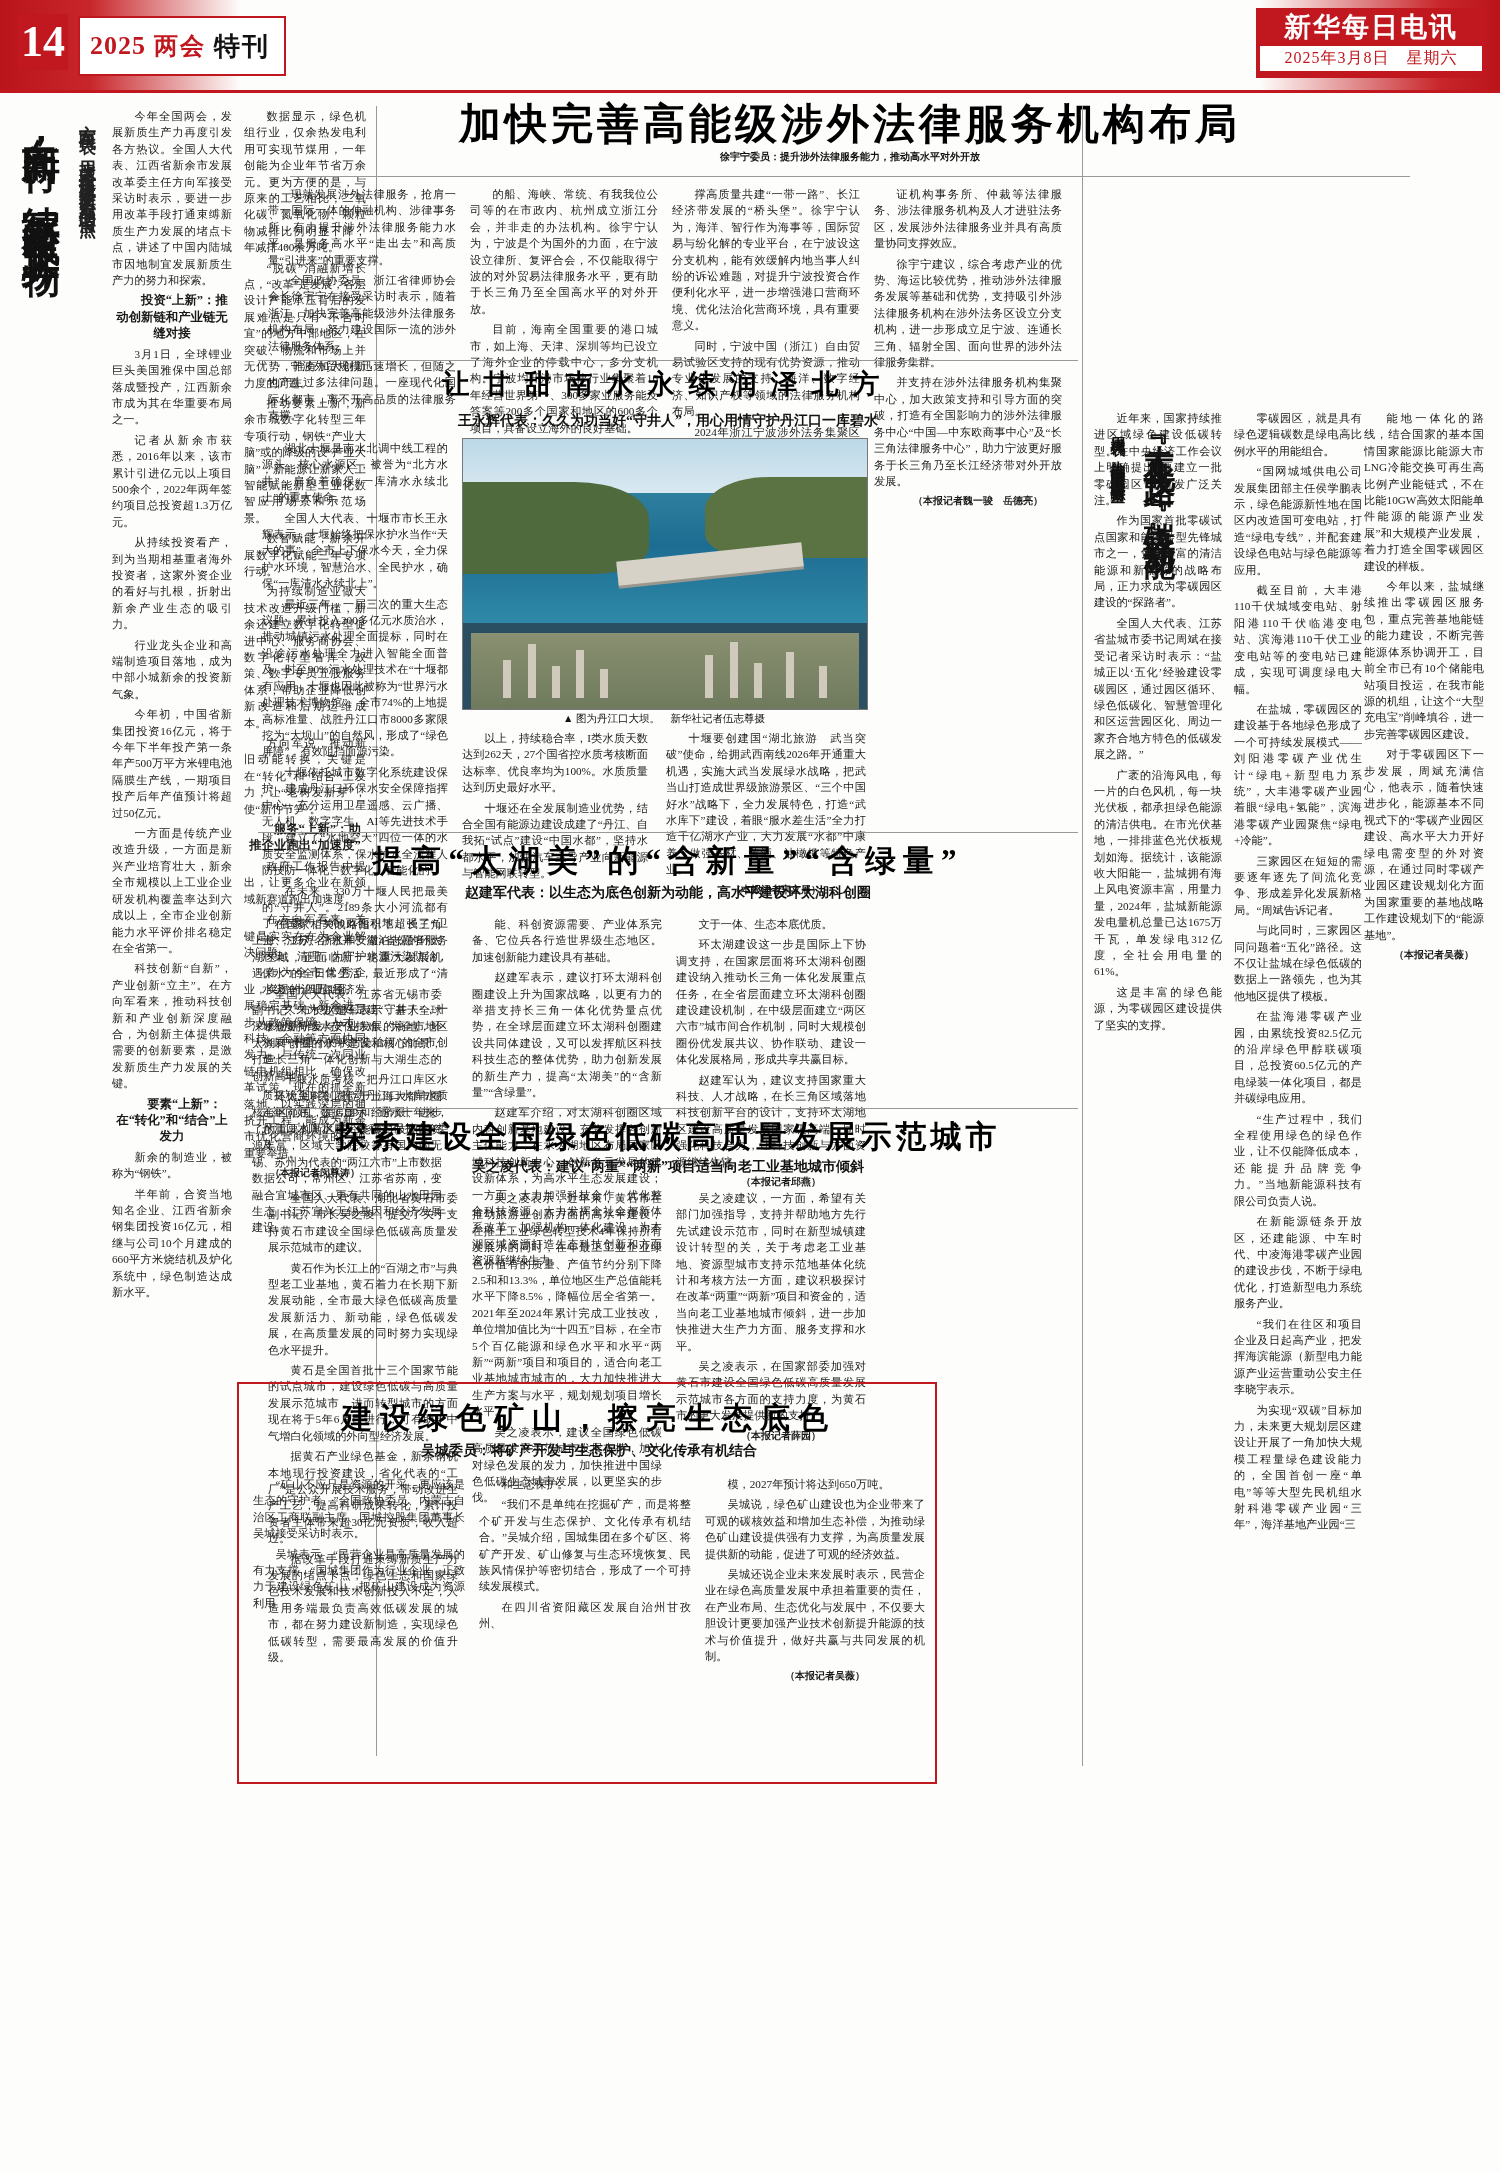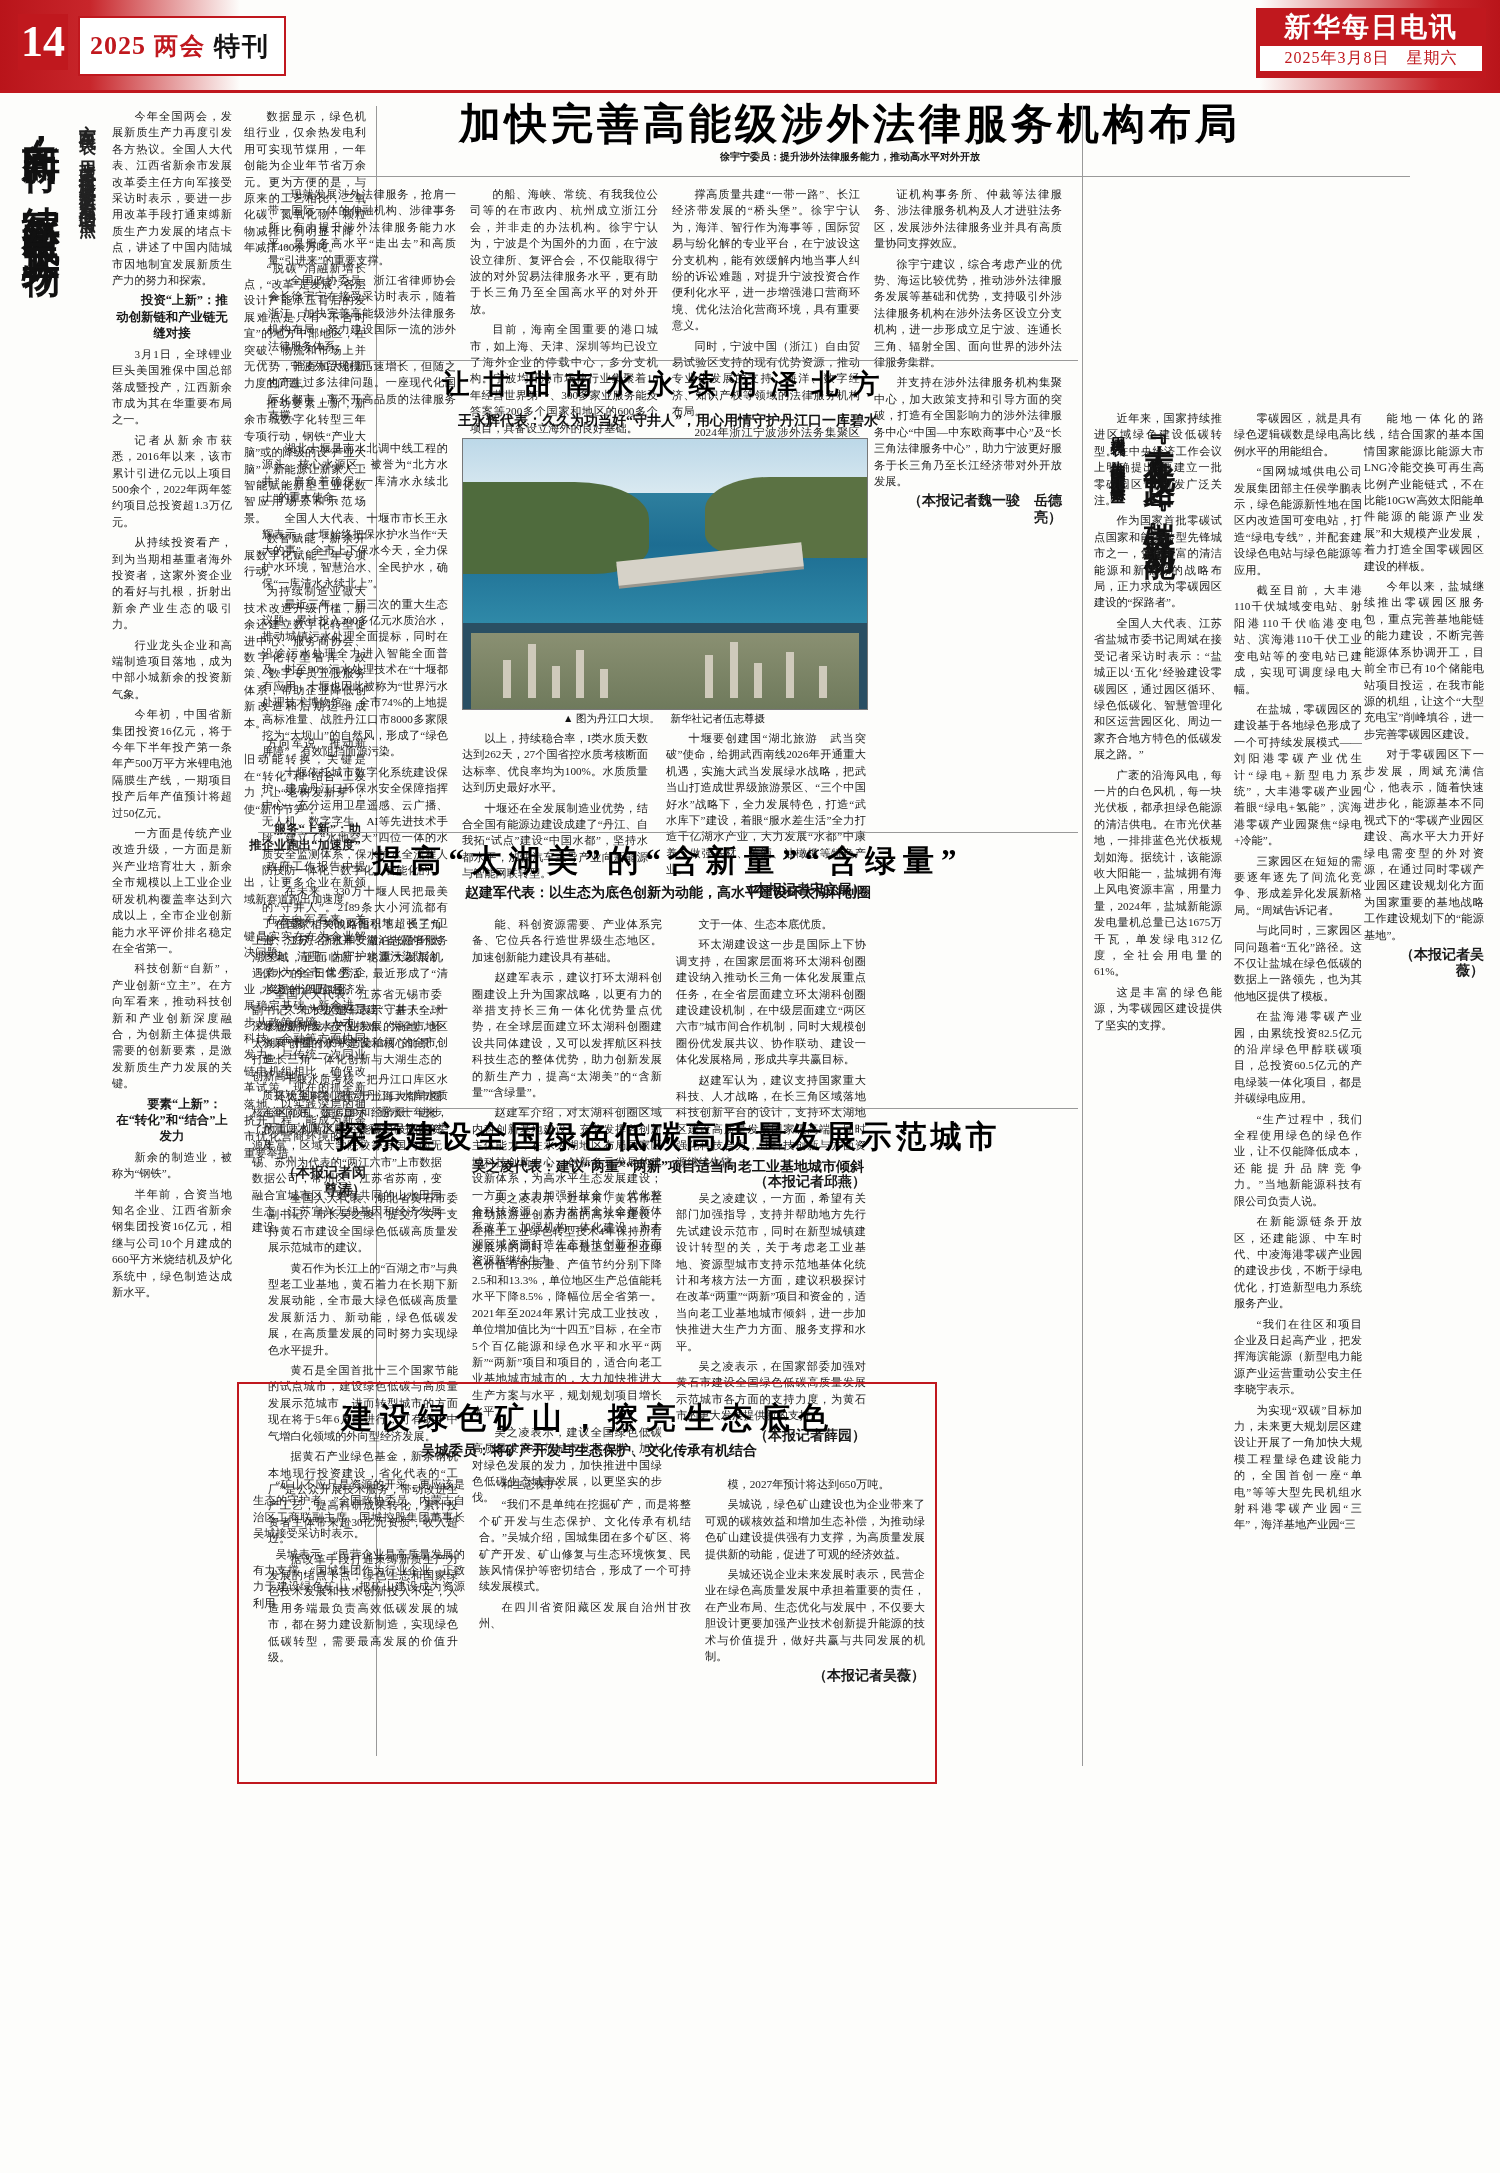--- a/index.html
+++ b/index.html
@@ -83,21 +83,21 @@
   }
 
   
   .art-title{
     position:absolute;text-align:center;font-weight:bold;
     font-family:"Liberation Serif",serif;color:#000;
   }
   .art-sub{
     position:absolute;text-align:center;font-size:10px;color:#111;font-weight:bold;
   }
-  .byline{font-size:14px;text-align:right;font-weight:bold;}
+  .byline{font-size:10px;text-align:center;font-weight:bold;}
 
   .photo{
     position:absolute;background:#2a4f63;overflow:hidden;border:1px solid #777;
   }
   .photo-cap{position:absolute;font-size:10.5px;text-align:center;color:#111;}
 
   
   .sky{position:absolute;left:0;top:0;width:100%;height:26%;background:linear-gradient(#bcd8e8,#e2eef3);}
   .water{position:absolute;left:0;top:20%;width:100%;height:48%;background:linear-gradient(180deg,#2e7f9e,#1d6d92 40%,#2f89a8);}
   .land1{position:absolute;left:0;top:16%;width:46%;height:34%;background:#4f6b3d;border-radius:0 40% 30% 0;}

